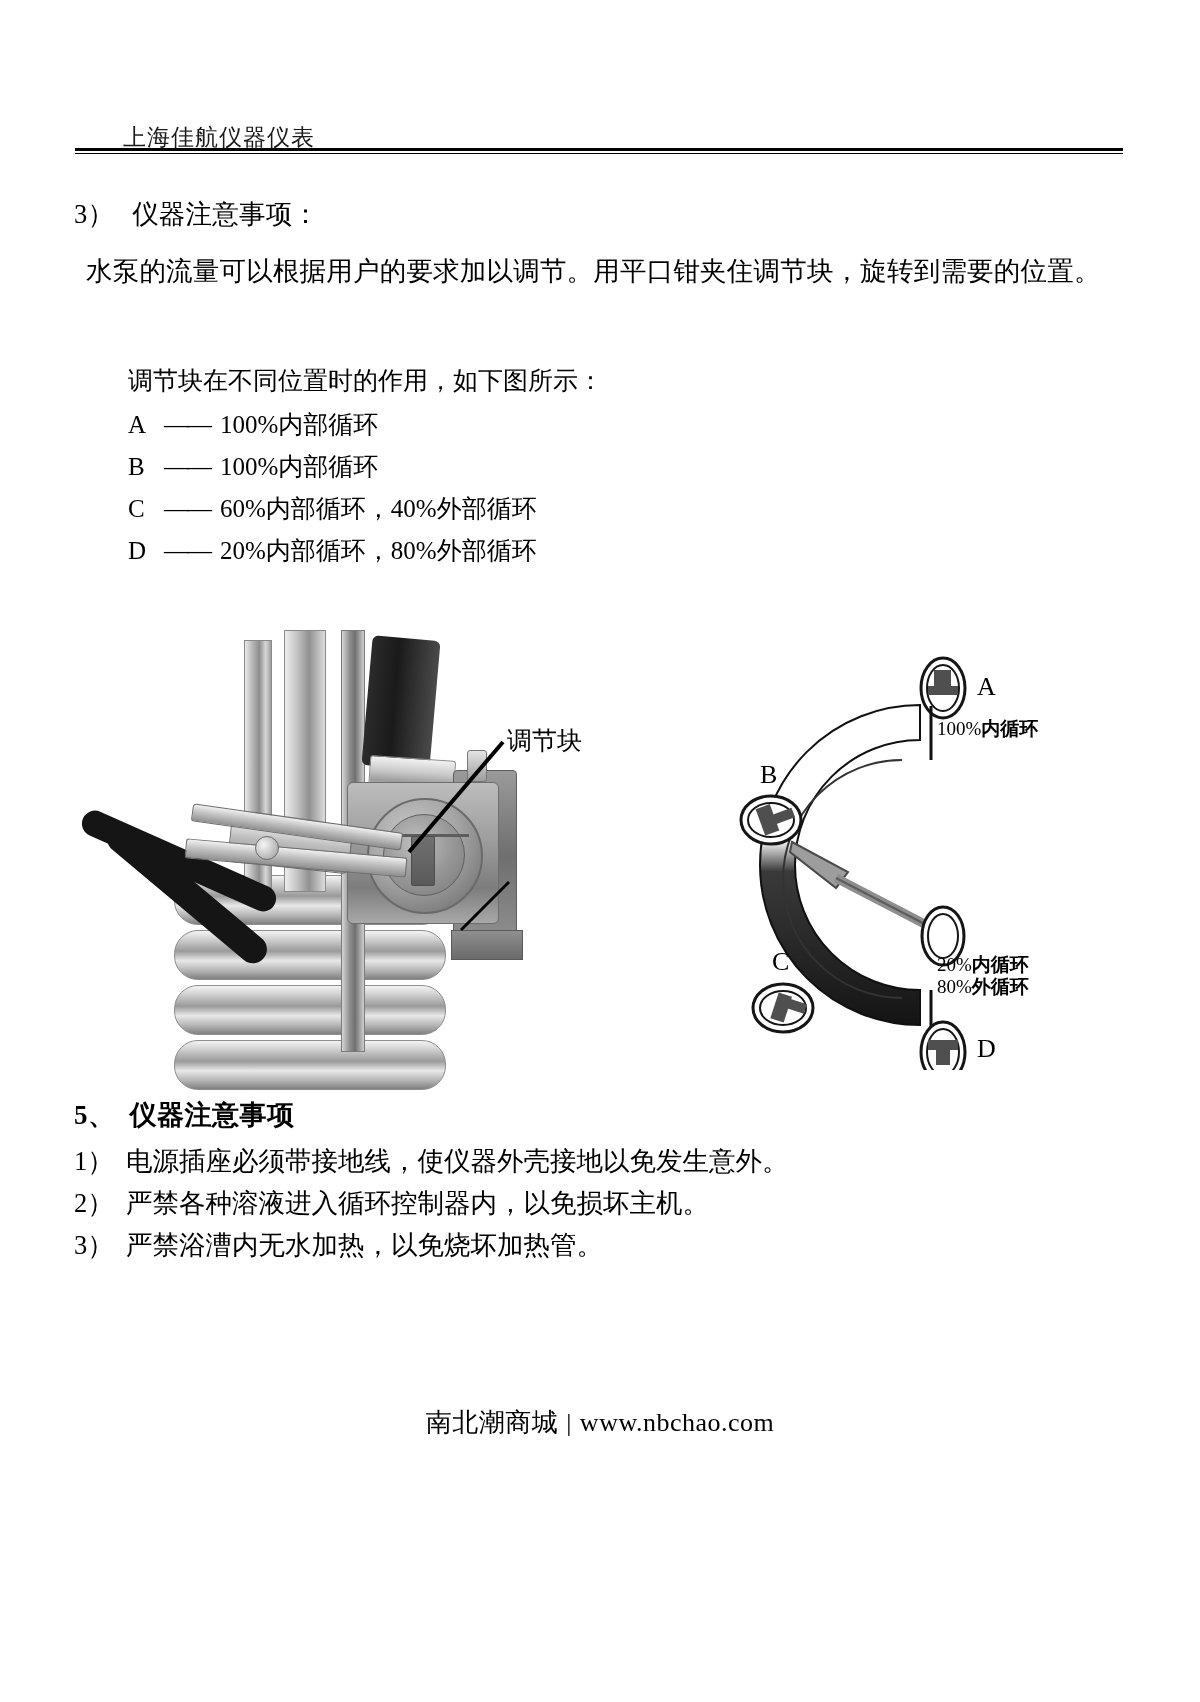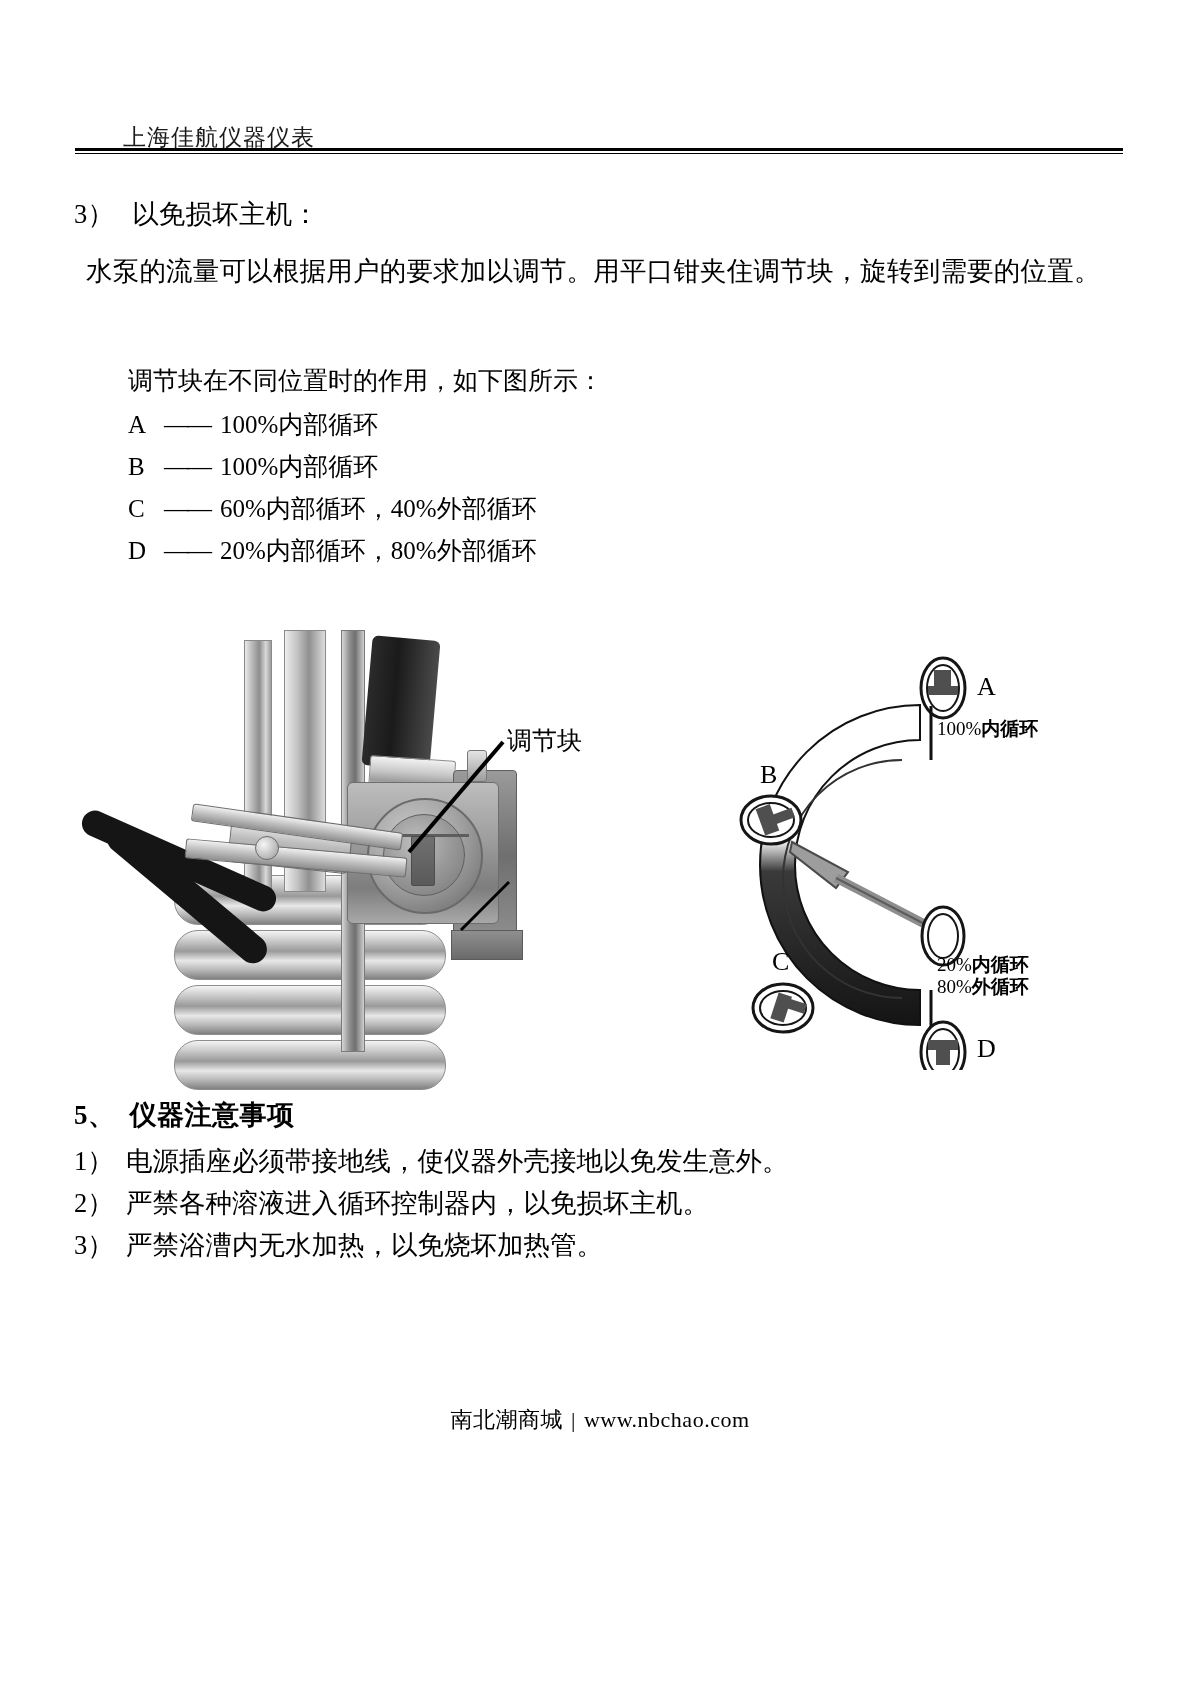--- a/index.html
+++ b/index.html
@@ -322,38 +322,38 @@
     width: 52px;
   }
 
   
   .footer {
     position: absolute;
     left: 0;
     top: 1405px;
     width: 1200px;
     text-align: center;
-    font-size: 22px;
+    font-size: 26px;
     letter-spacing: 0.5px;
   }
   .footer .sep { margin: 0 8px; }
 </style>
 </head>
 <body>
 
 <div class="page">
 
   <div class="header">
     <div class="header-title">上海佳航仪器仪表</div>
   </div>
   <div class="header-rule"></div>
 
   <div class="body-block">
     <p class="para para-indent0">
-      <span>3）</span><span style="display:inline-block;width:18px"></span><span>以免损坏主机：</span>
+      <span>3）</span><span style="display:inline-block;width:18px"></span><span>仪器注意事项：</span>
     </p>
     <p class="para para-flow">水泵的流量可以根据用户的要求加以调节。用平口钳夹住调节块，旋转到需要的位置。</p>
   </div>
 
   <div class="list-block">
     <div class="list-lead">调节块在不同位置时的作用，如下图所示：</div>
 
     <div class="list-row">
       <span class="list-key">A</span><span class="list-dash">——</span><span class="list-val">100%内部循环</span>
     </div>

